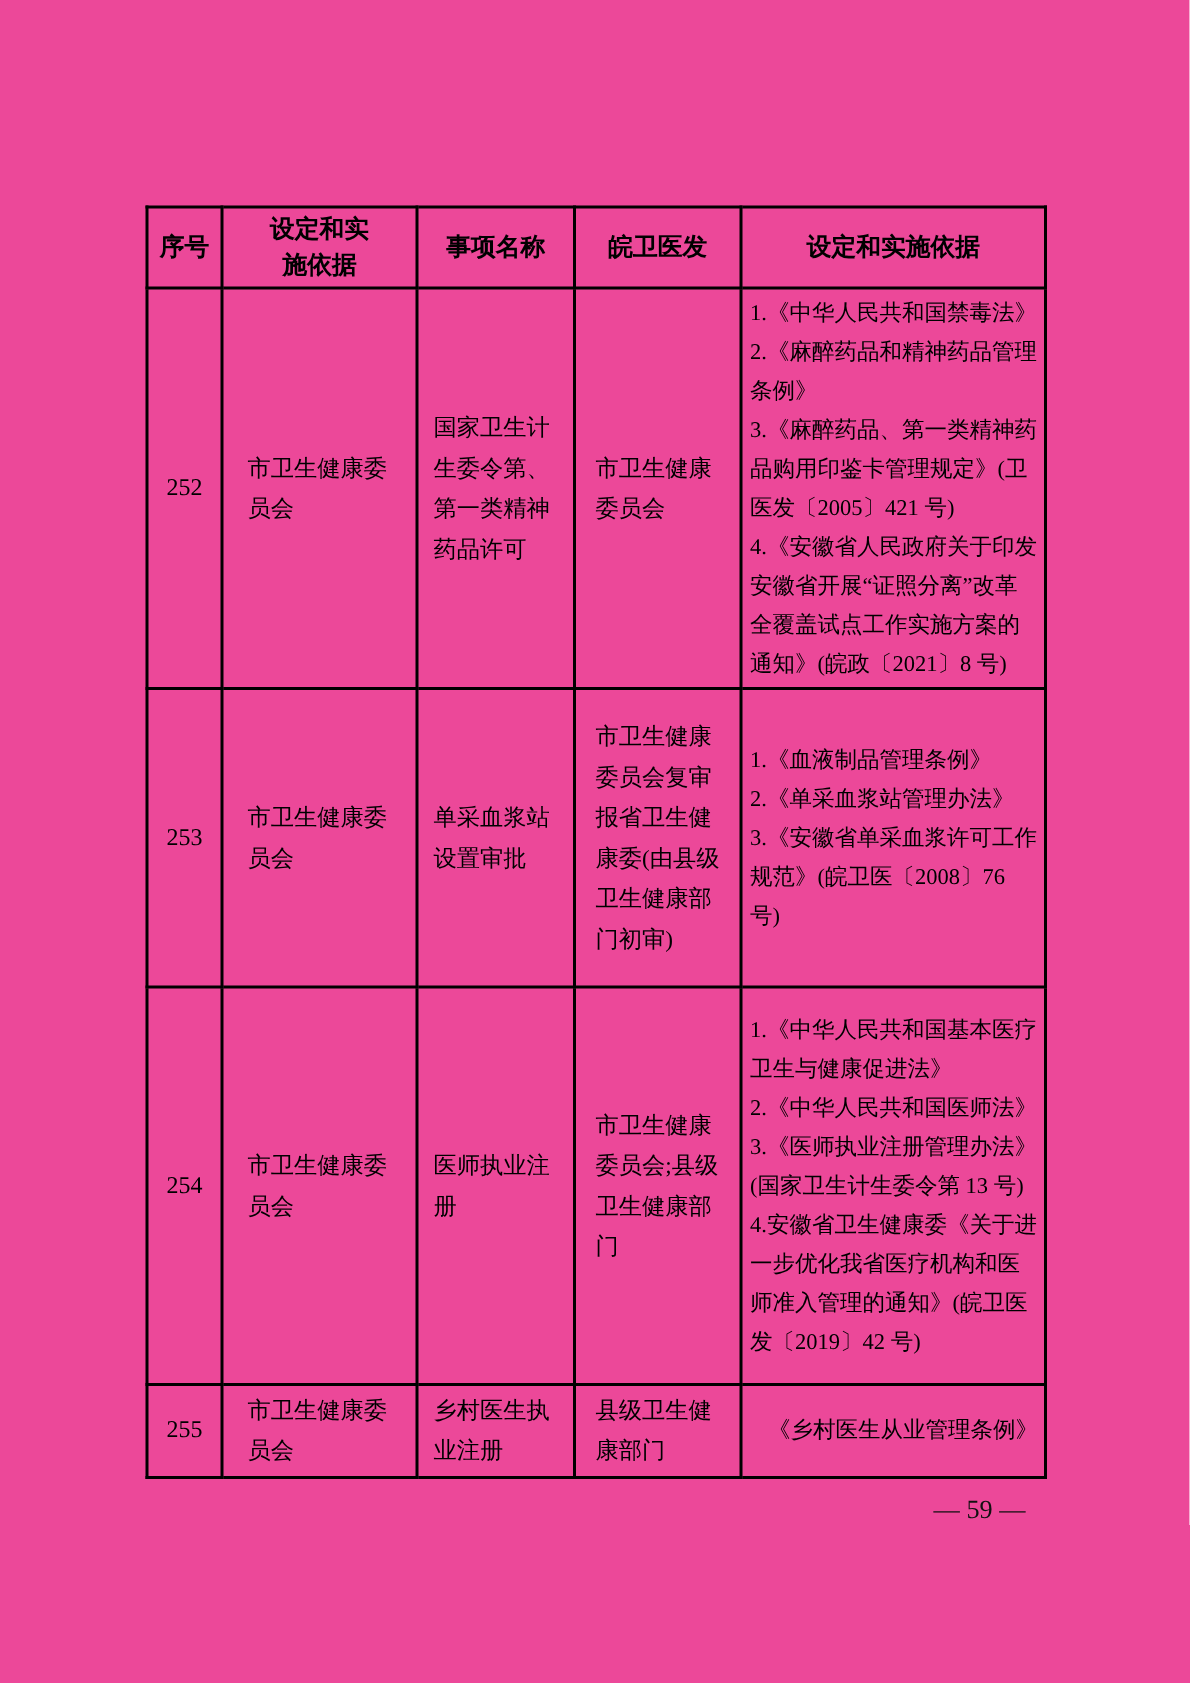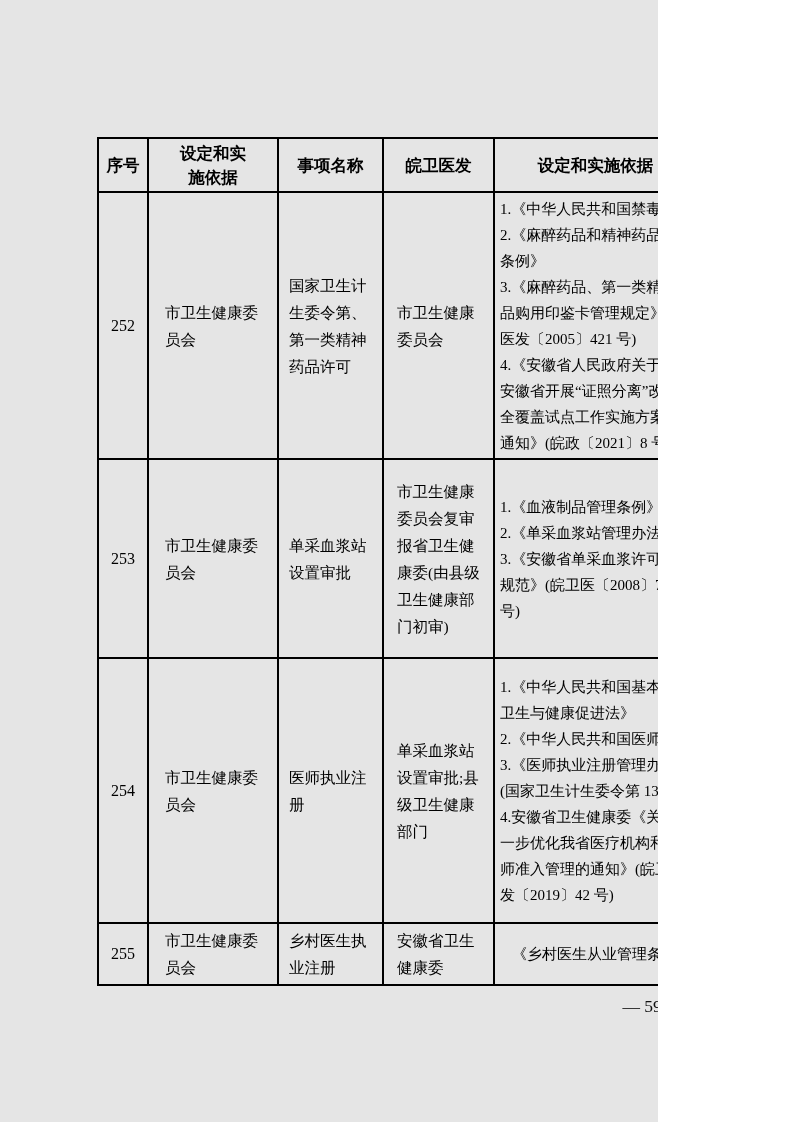--- a/index.html
+++ b/index.html
@@ -8,23 +8,23 @@
     background: #ffffff;
     width: 793px;
     height: 1122px;
     position: relative;
     font-family: "Liberation Serif", "DejaVu Serif", serif;
     color: #000000;
   }
   .page {
     position: absolute;
     left: 0; top: 0;
-    width: 658px;
+    width: 793px;
     height: 1122px;
-    background: #e5e5e5;
+    background: #ec4899;
     overflow: hidden;
   }
   table.permit-table {
     position: absolute;
     left: 97px;
     top: 137px;
     width: 599px;
     border-collapse: collapse;
     table-layout: fixed;
   }
@@ -139,32 +139,32 @@
         <td class="cell-agency">市卫生健康委员会复审报省卫生健康委(由县级卫生健康部门初审)</td>
         <td class="cell-basis">1.《血液制品管理条例》
 2.《单采血浆站管理办法》
 3.《安徽省单采血浆许可工作规范》(皖卫医〔2008〕76 号)</td>
       </tr>
 
       <tr class="row-254">
         <td class="cell-no">254</td>
         <td class="cell-dept">市卫生健康委员会</td>
         <td class="cell-item">医师执业注册</td>
-        <td class="cell-agency">单采血浆站设置审批;县级卫生健康部门</td>
+        <td class="cell-agency">市卫生健康委员会;县级卫生健康部门</td>
         <td class="cell-basis">1.《中华人民共和国基本医疗卫生与健康促进法》
 2.《中华人民共和国医师法》
 3.《医师执业注册管理办法》(国家卫生计生委令第 13 号)
 4.安徽省卫生健康委《关于进一步优化我省医疗机构和医师准入管理的通知》(皖卫医发〔2019〕42 号)</td>
       </tr>
 
       <tr class="row-255">
         <td class="cell-no">255</td>
         <td class="cell-dept">市卫生健康委员会</td>
         <td class="cell-item">乡村医生执业注册</td>
-        <td class="cell-agency">安徽省卫生健康委</td>
+        <td class="cell-agency">县级卫生健康部门</td>
         <td class="cell-basis center-basis">《乡村医生从业管理条例》</td>
       </tr>
     </tbody>
   </table>
 
   <div class="page-number">— 59 —</div>
 
 </div>
 
 </body></html>

